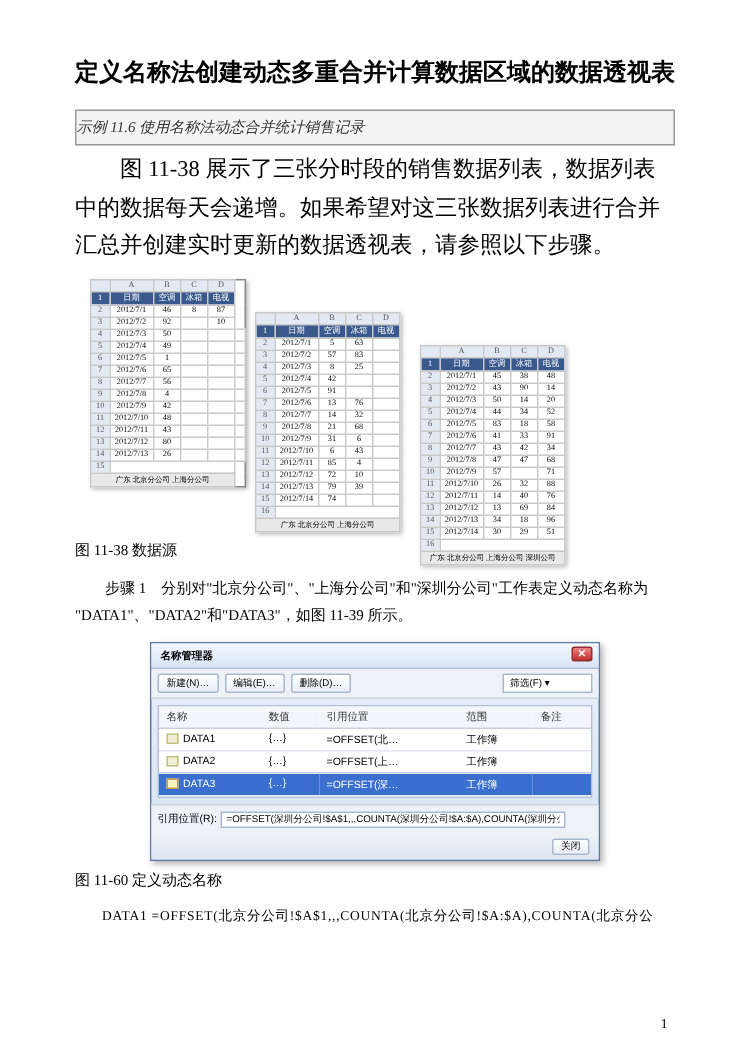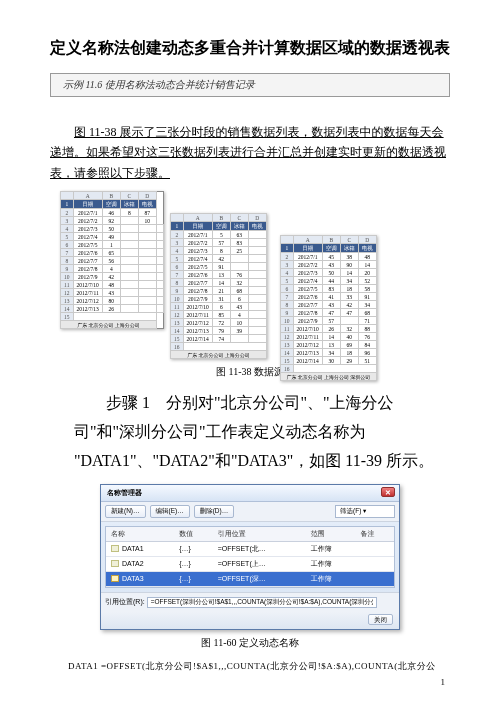--- a/index.html
+++ b/index.html
@@ -14,33 +14,32 @@
   }
   .title {
     text-align: center;
     font-size: 16px;
     font-weight: bold;
     margin-bottom: 14px;
   }
   .example-box {
     border: 1px solid #999;
     background: #f4f4f4;
-    padding: 4px 12px;
+    padding: 4px 0;
     font-size: 10px;
     font-style: italic;
-    margin-bottom: 25px;
+    margin-bottom: 4px;
     color: #333;
     font-family: "KaiTi", "楷体", serif;
   }
   .body-text {
-    font-size: 12px;
+    font-size: 15px;
     line-height: 1.7;
     text-indent: 2em;
     margin-bottom: 8px;
-    text-decoration: underline;
   }
   .fig-wrap { position: relative; height: 168px; margin: 4px auto; width: 380px; }
   .sheet {
     position: absolute;
     border: 1px solid #888;
     background: #fff;
     font-size: 5.5px;
     border-collapse: collapse;
     box-shadow: 1px 1px 3px rgba(0,0,0,0.3);
   }
@@ -48,22 +47,22 @@
     border: 1px solid #c9c9c9;
     padding: 0.5px 3px;
     text-align: center;
     white-space: nowrap;
     height: 8px;
   }
   .sheet th { background: #e3e9f2; font-weight: normal; color: #555; }
   .sheet .hdr td { background: #3a5a8e; color: #fff; }
   .sheet .rownum { background: #e3e9f2; color: #555; width: 12px; }
   .tabbar td { background: #e8e8e8; font-size: 5px; }
-  .caption { text-align: center; font-size: 10px; margin: 6px 0 10px; }
-  .step-text { font-size: 16px; line-height: 1.8; margin-bottom: 8px; margin-left: 24px; }
+  .caption { font-size: 10px; margin: 6px 0 10px; }
+  .step-text { font-size: 10px; line-height: 1.8; margin-bottom: 8px; }
   .step-text .indent { text-indent: 2em; display: inline-block; }
 
   .dlg-wrap { width: 300px; margin: 0 auto; }
   .dlg {
     border: 1px solid #5b7aa8;
     background: linear-gradient(#e8f0fb,#d8e4f3);
     font-size: 7px;
     font-family: "Microsoft YaHei", sans-serif;
     box-shadow: 2px 2px 4px rgba(0,0,0,0.3);
   }

